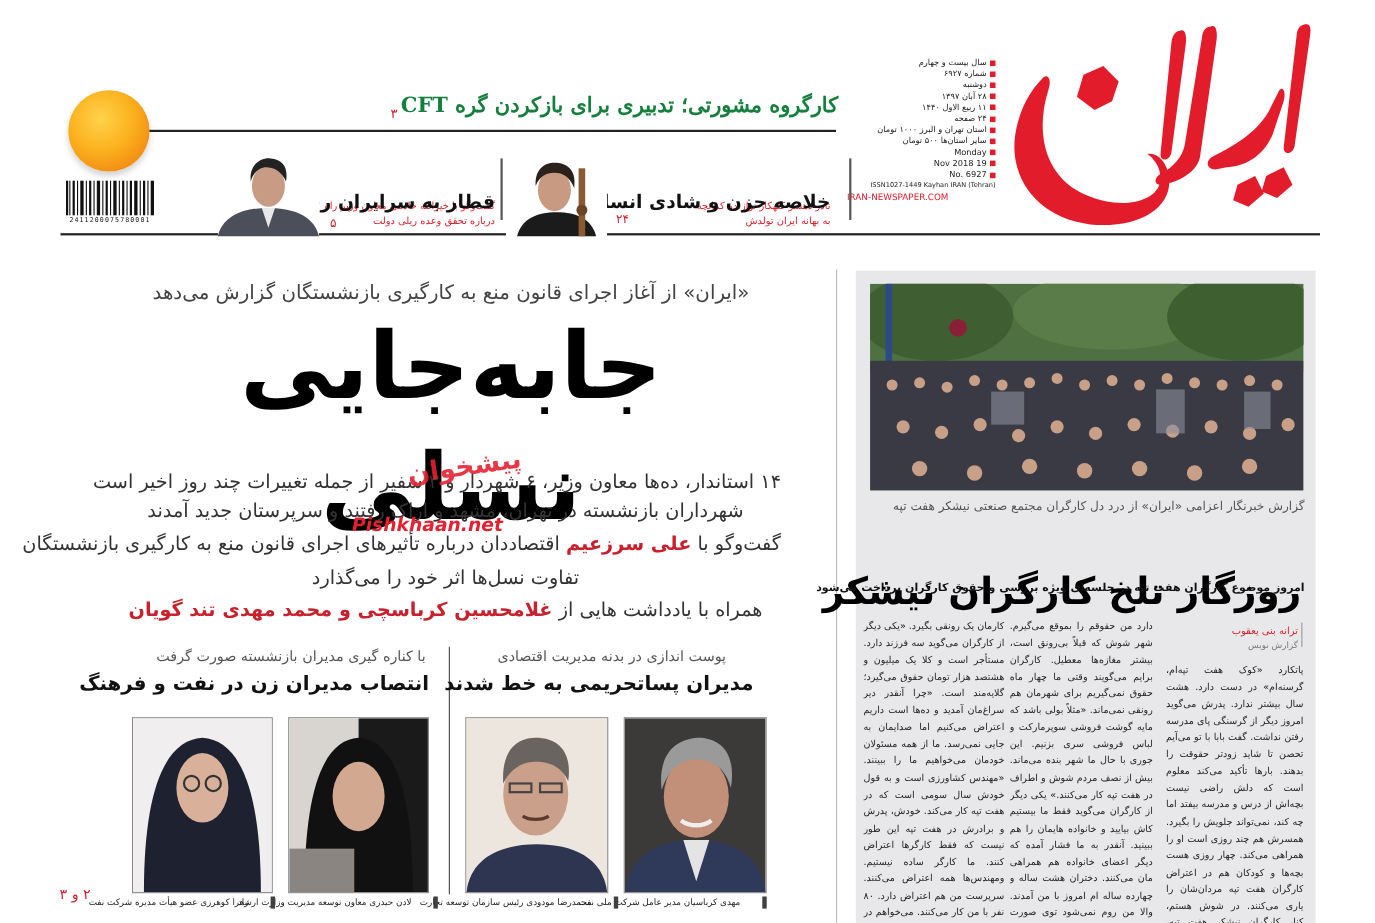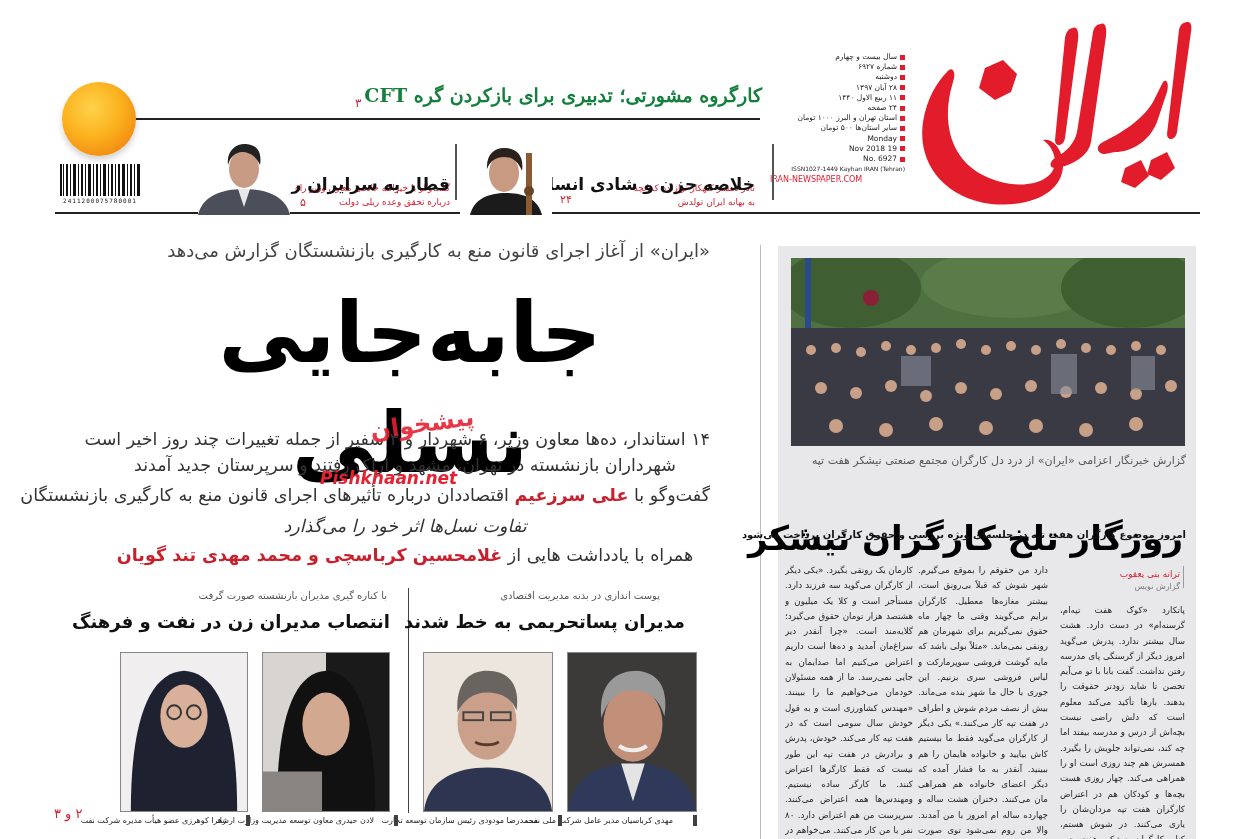--- a/index.html
+++ b/index.html
@@ -39,34 +39,34 @@
   #t1-page { left: 560px; top: 193px; color: #c23; font-size: 11px; }
   #t1-photo { left: 460px; top: 143px; width: 92px; height: 72px; }
 
   #t2-k1 { right: 800px; top: 141px; }
   #t2-k2 { right: 800px; top: 155px; }
   #t2-title { right: 800px; top: 174px; }
   #t2-page { left: 300px; top: 196px; color: #c23; font-size: 11px; }
   #t2-photo { left: 198px; top: 141px; width: 92px; height: 74px; }
 
   
-  #main-kicker { left: 110px; top: 240px; width: 600px; font-size: 18px; color: #444; }
+  #main-kicker { left: 110px; top: 256px; width: 600px; text-align: center; font-size: 18px; color: #444; }
   #main-headline { left: 110px; top: 278px; width: 600px; text-align: center; font-size: 84px; font-weight: bold; color: #000; line-height: 110px; letter-spacing: -2px; }
   .sub { left: 100px; width: 610px; text-align: center; font-size: 17.5px; color: #333; line-height: 26px; white-space: nowrap; }
-  #sub1 { top: 426px; } #sub2 { top: 452px; } #sub3 { top: 482px; } #sub4 { top: 513px; font-style: italic; } #sub5 { top: 542px; }
+  #sub1 { top: 426px; } #sub2 { top: 452px; } #sub3 { top: 482px; } #sub4 { top: 513px; } #sub5 { top: 542px; }
   .red { color: #c8202c; font-weight: bold; }
 
   #watermark1 { left: 370px; top: 410px; font-size: 24px; font-weight: bold; color: #e52232; transform: rotate(-8deg); opacity: 0.9; }
   #watermark2 { left: 320px; top: 468px; font-size: 17px; font-weight: bold; font-style: italic; color: #e52232; direction: ltr; }
 
   
   #col-sep-mid { left: 408px; top: 588px; width: 1px; height: 225px; background: #444; }
   #col-sep-main { left: 760px; top: 245px; width: 1px; height: 594px; background: #bbb; }
 
-  .st-kicker { font-size: 10px; color: #555; white-space: nowrap; }
+  .st-kicker { font-size: 13px; color: #555; white-space: nowrap; }
   .st-title { font-weight: bold; font-size: 18px; color: #111; white-space: nowrap; }
   #s1-kicker { right: 590px; top: 590px; }
   #s1-title { right: 565px; top: 611px; }
   #s2-kicker { right: 863px; top: 590px; }
   #s2-title { right: 860px; top: 611px; }
 
   .portrait { top: 652px; height: 160px; border: 1px solid #888; overflow: hidden; }
   #p1 { left: 567px; width: 130px; }
   #p2 { left: 423px; width: 130px; }
   #p3 { left: 262px; width: 128px; }

